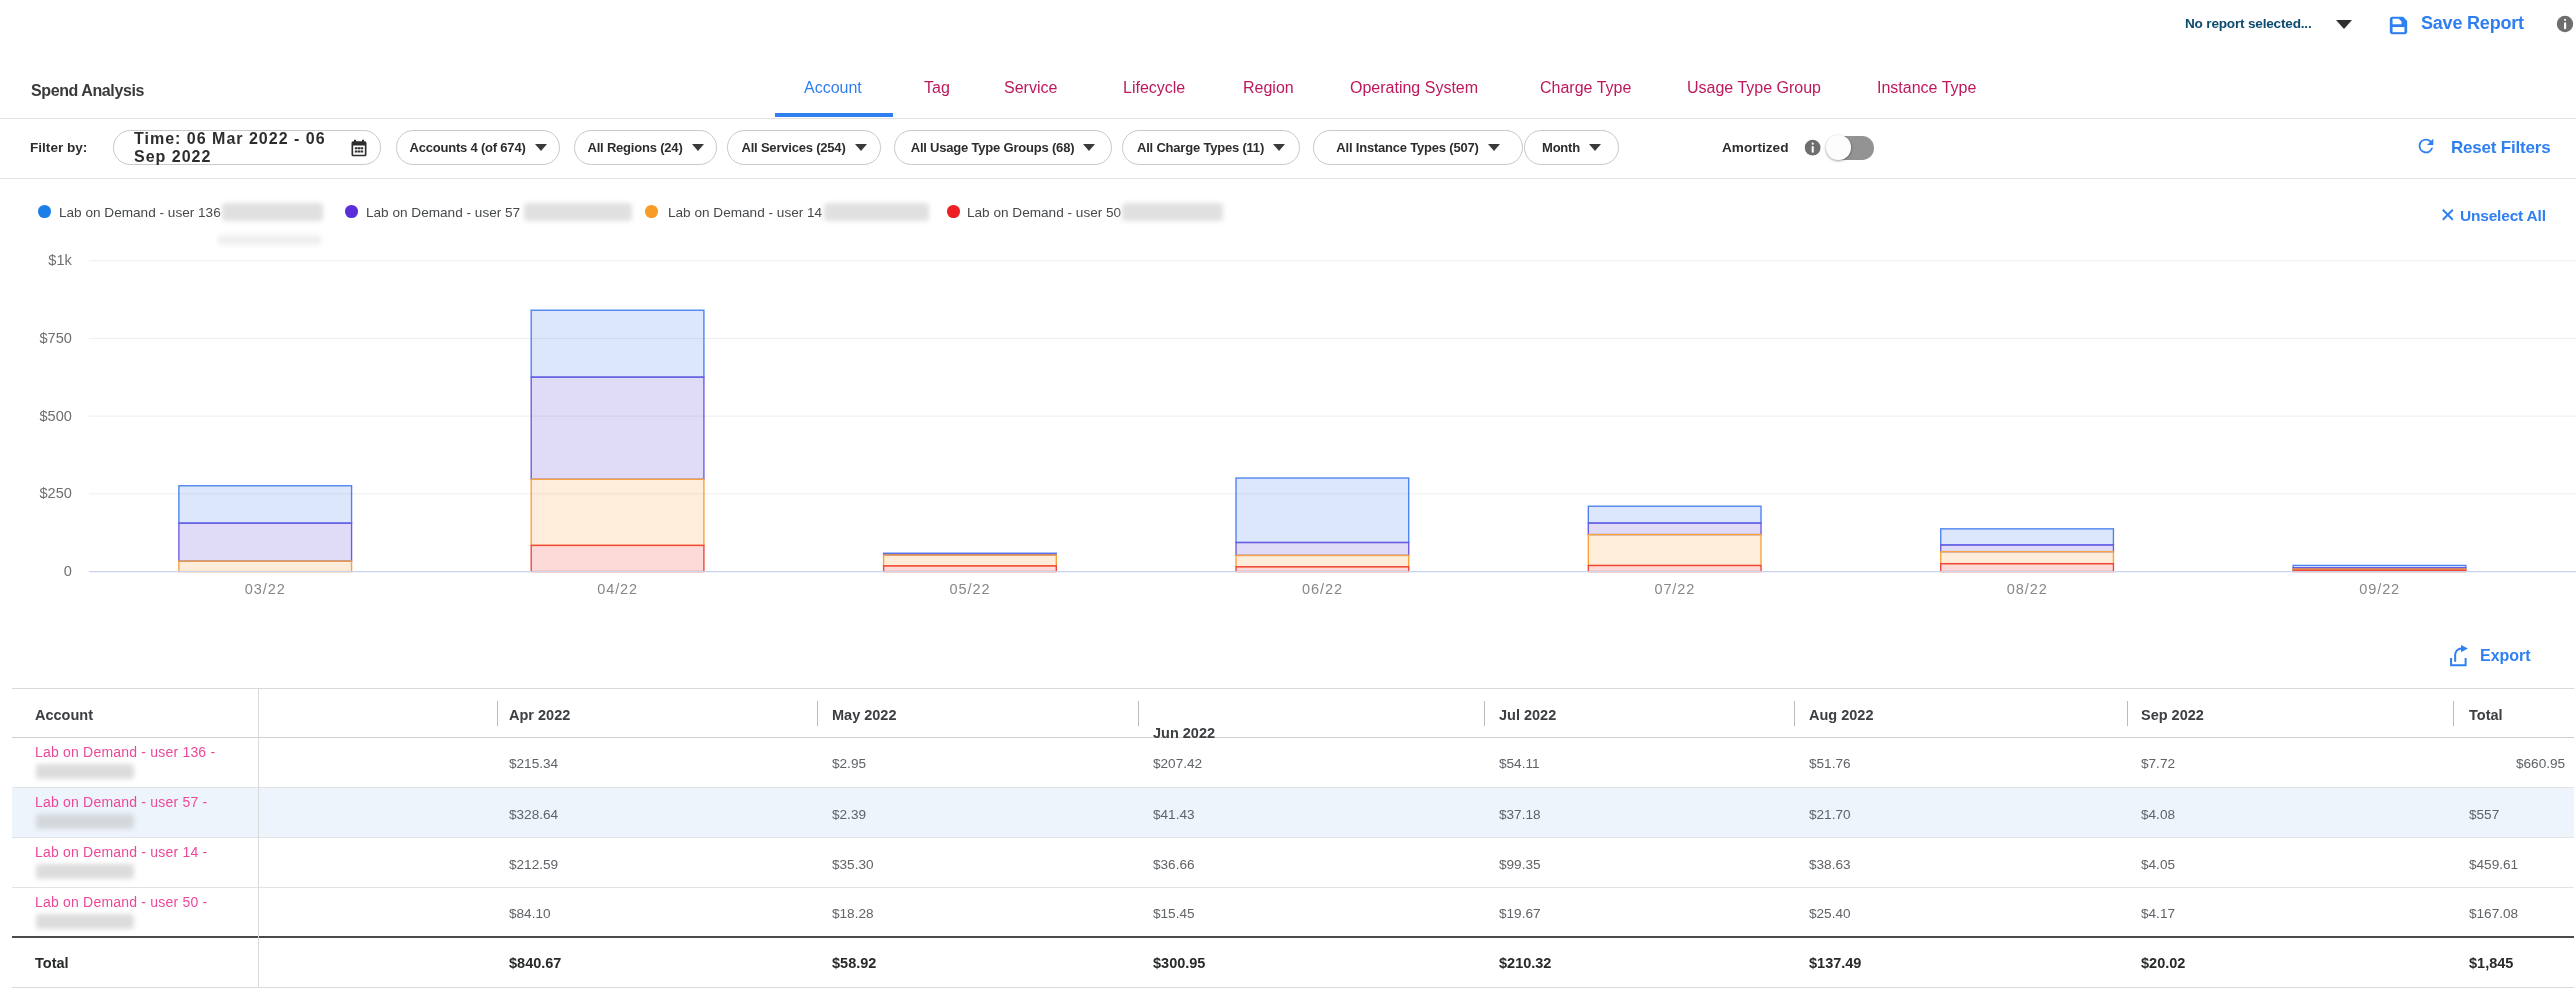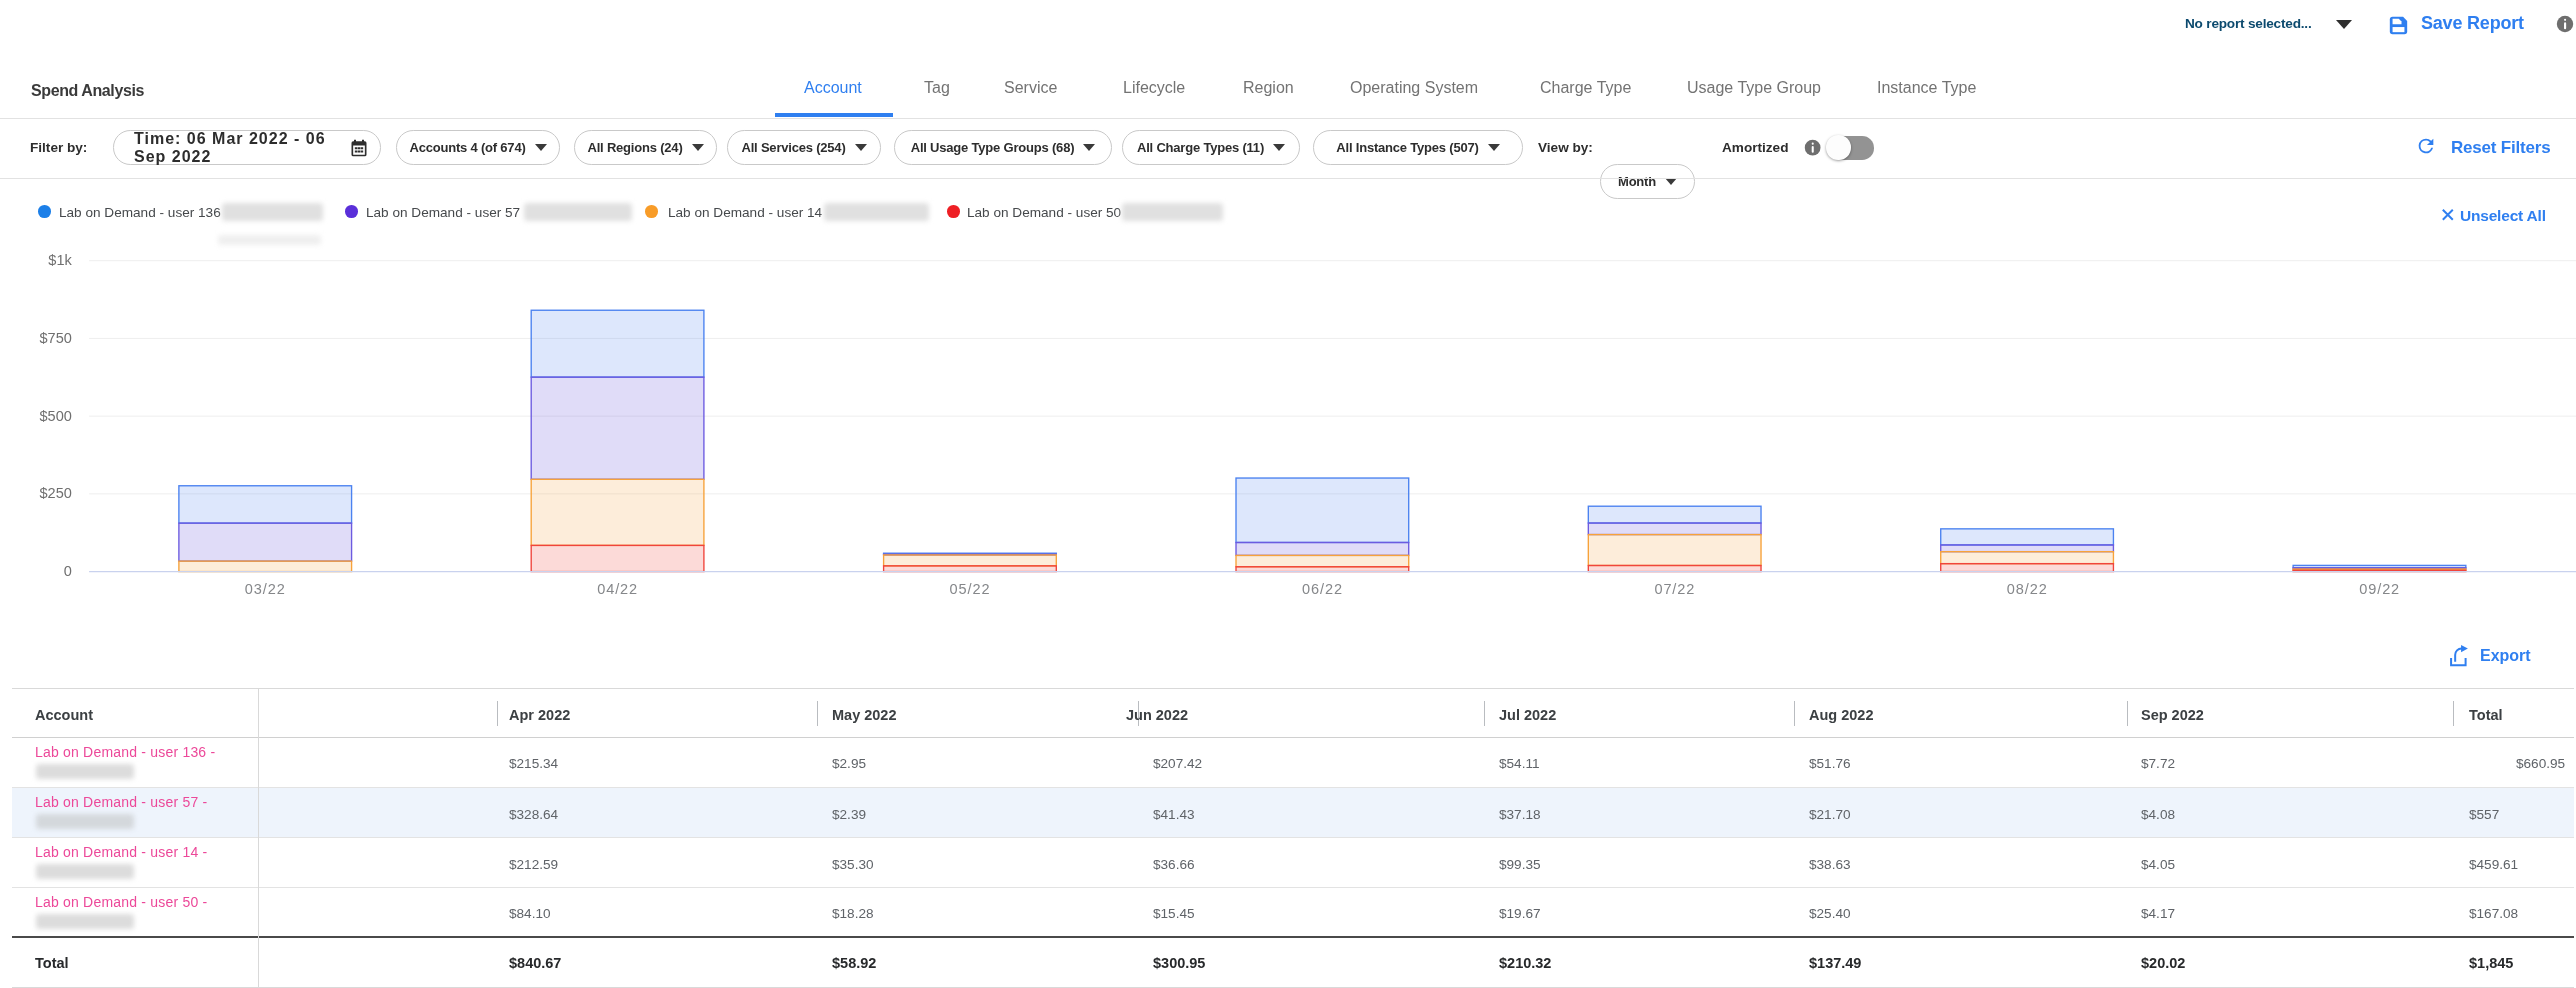--- a/index.html
+++ b/index.html
@@ -5,21 +5,21 @@
 * { margin:0; padding:0; box-sizing:border-box; }
 html,body { width:2576px; height:989px; background:#fff; font-family:"Liberation Sans",sans-serif; overflow:hidden; }
 body { position:relative; }
 .abs { position:absolute; }
 .bold { font-weight:bold; }
 .blue { color:#2f7ff0; }
 .pill { position:absolute; top:130px; height:35px; border:1.4px solid #c9c9c9; border-radius:17.3px; background:#fff;
         display:flex; align-items:center; justify-content:center; font-size:13px; font-weight:bold; color:#2d2d2d; letter-spacing:-0.2px; }
 .caret { width:0; height:0; border-left:6.4px solid transparent; border-right:6.4px solid transparent; border-top:7.3px solid #3a3a3a; margin-left:9px; }
 .hline { position:absolute; left:0; width:2576px; height:0.9px; background:#e2e2e2; }
-.tab { position:absolute; top:79px; font-size:16px; color:#737373; white-space:nowrap; }
+.tab { position:absolute; top:79px; font-size:16px; color:#be185d; white-space:nowrap; }
 .blurbox { position:absolute; background:#e0e0e0; border-radius:3.6px; filter:blur(2.7px); }
 .legend-text { position:absolute; top:205px; font-size:13.6px; color:#46494c; white-space:nowrap; }
 .dot { position:absolute; top:205px; width:12.7px; height:12.7px; border-radius:50%; }
 .hdrcell { position:absolute; top:707px; font-size:14.5px; font-weight:bold; color:#3c4043; }
 .tick { position:absolute; top:701px; width:1.4px; height:24.5px; background:#b9bcc0; }
 .acct { position:absolute; font-size:14px; letter-spacing:0.2px; color:#ec4899; }
 .val { position:absolute; font-size:13.6px; color:#5f6368; }
 .tval { position:absolute; top:955px; font-size:14.5px; font-weight:bold; color:#27292b; }
 </style>
 </head>
@@ -80,21 +80,21 @@
 <div class="pill" style="left:1122px; width:178px;">
     <span>All Charge Types (11)</span>
     <span class="caret"></span>
   </div>
 <div class="pill" style="left:1313px; width:210px;">
     <span>All Instance Types (507)</span>
     <span class="caret"></span>
   </div>
 
 <div class="abs bold" style="left:1538px; top:140px; font-size:13.6px; color:#2d2d2d;">View by:</div>
-<div class="pill" style="left:1600px; width:95px;margin-top:34px;">
+<div class="pill" style="left:1524px; width:95px;">
     <span>Month</span>
     <span class="caret"></span>
   </div>
 <div class="abs bold" style="left:1722px; top:140px; font-size:13.6px; color:#2d2d2d;">Amortized</div>
 <svg class="abs" style="left:1804px; top:139px;" width="17.3" height="17.3" viewBox="0 0 22 22">
     <circle cx="11" cy="11" r="10" fill="#6e6e6e"></circle>
     <rect x="9.8" y="4.6" width="2.6" height="2.6" rx="1.3" fill="#fff"></rect>
     <rect x="9.8" y="9" width="2.6" height="8.4" rx="1.3" fill="#fff"></rect>
   </svg>
 <div class="abs" style="left:1832px; top:136px; width:42px; height:23.6px; border-radius:11.8px; background:#939393;"></div>
@@ -199,21 +199,21 @@
 <div class="abs" style="left:11.8px; top:936px; width:2562px; height:1.8px; background:#4a4a4a;"></div>
 <div class="abs" style="left:11.8px; top:987px; width:2562px; height:0.9px; background:#d9d9d9;"></div>
 <div class="abs" style="left:258px; top:688px; width:0.9px; height:299px; background:#d9d9d9;"></div>
 
 <div class="hdrcell" style="left:35px;">Account</div>
 <div class="tick" style="left:497px;"></div>
 <div class="hdrcell" style="left:509px;">Apr 2022</div>
 <div class="tick" style="left:817px;"></div>
 <div class="hdrcell" style="left:832px;">May 2022</div>
 <div class="tick" style="left:1138px;"></div>
-<div class="hdrcell" style="left:1126px;">Jun 2022</div>
+<div class="hdrcell" style="left:1153px;margin-top:18px;">Jun 2022</div>
 <div class="tick" style="left:1484px;"></div>
 <div class="hdrcell" style="left:1499px;">Jul 2022</div>
 <div class="tick" style="left:1794px;"></div>
 <div class="hdrcell" style="left:1809px;">Aug 2022</div>
 <div class="tick" style="left:2127px;"></div>
 <div class="hdrcell" style="left:2141px;">Sep 2022</div>
 <div class="tick" style="left:2453px;"></div>
 <div class="hdrcell" style="left:2469px;">Total</div>
 
 <div class="acct" style="left:35px; top:744px;">Lab on Demand - user 136 -</div>

